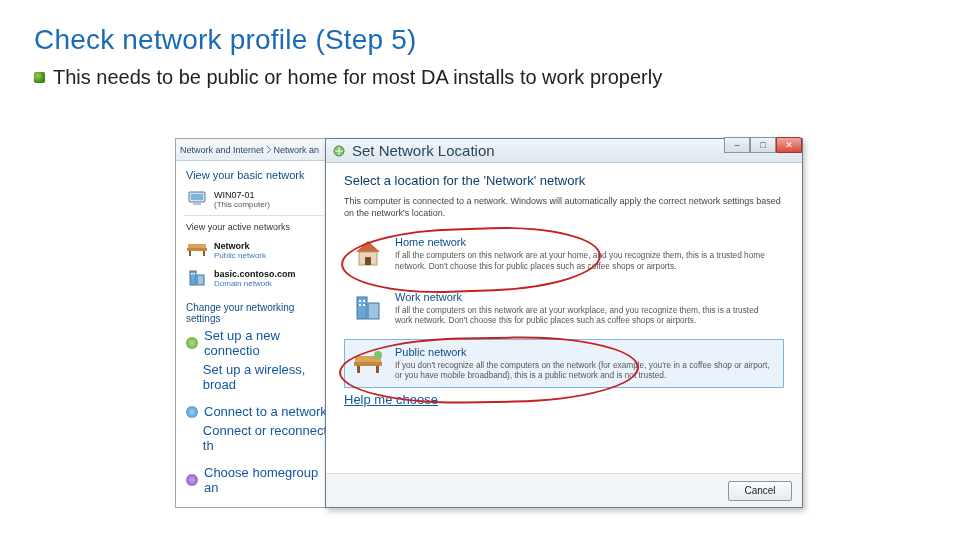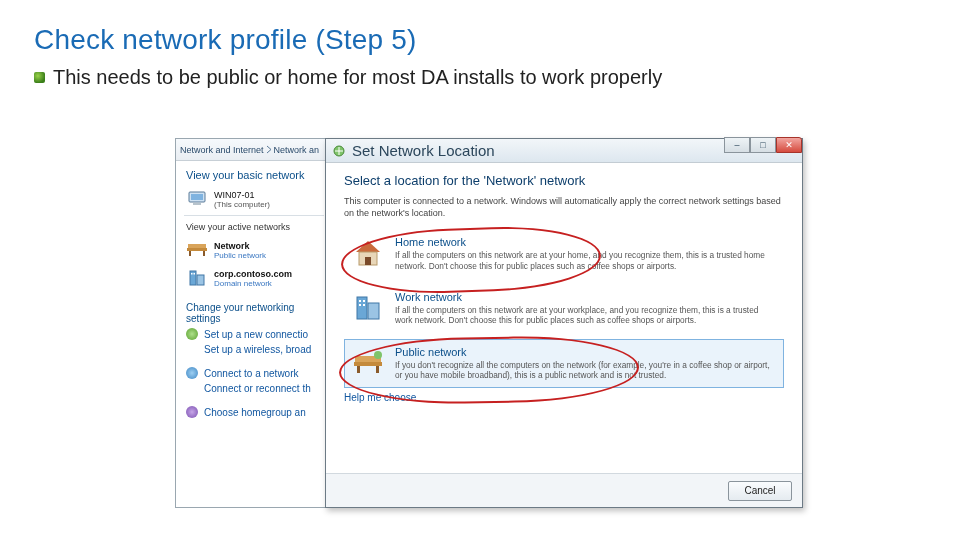--- a/index.html
+++ b/index.html
@@ -17,21 +17,21 @@
   .bgwin .crumbs { height: 22px; background: linear-gradient(#f6f9fc,#e9eef3); border-bottom: 1px solid #c7cfd6; display:flex; align-items:center; padding:0 4px; gap:2px; color:#2a4a6a; }
   .bgwin .crumbs svg { width:6px; height:9px; }
   .bgwin .section-title { color: #0b4f8a; font-size: 11px; padding: 8px 6px 4px 10px; }
   .bgwin .sep { height:1px; background:#d8dfe5; margin: 2px 8px; }
   .bgwin .item { padding: 3px 6px 3px 10px; display:flex; gap:6px; align-items:center; }
   .bgwin .item .ic { width:22px; height:22px; flex:none; display:flex; align-items:center; justify-content:center; }
   .bgwin .item .lbl { color:#111; font-weight:700; font-size:9px; }
   .bgwin .item .sub { color:#3a77c1; font-size:8px; }
   .bgwin .small { color:#555; font-size:8px; }
   .bgwin .tasksec { color:#0b4f8a; font-size:10px; padding: 10px 6px 2px 10px; }
-  .bgwin .task { padding: 2px 4px 2px 10px; display:flex; gap:6px; color:#1257a0; font-size:10px; align-items:center; }
+  .bgwin .task { padding: 2px 4px 2px 10px; display:flex; gap:6px; color:#1257a0; font-size:13px; align-items:center; }
   .bgwin .task .dot { width:12px; height:12px; border-radius:50%; flex:none; }
 
   
   .dlg { position:absolute; left: 158px; top: 0; width: 478px; height: 370px; background:#fff; border:1px solid #6c7a85; box-shadow: 2px 3px 6px rgba(0,0,0,.25); font-size:10px; color:#333; display:flex; flex-direction:column; }
   .dlg .titlebar { height:24px; background: linear-gradient(#f2f6f9,#dde7ef); border-bottom:1px solid #c3ccd3; display:flex; align-items:center; padding:0 6px; gap:6px; }
   .dlg .titlebar .tic { width:14px; height:14px; display:flex; align-items:center; justify-content:center; }
   .dlg .titlebar .ttl { color:#2b465b; font-size:15px; }
   .dlg .winbtns { position:absolute; right:0; top:-2px; display:flex; }
   .dlg .winbtns .wb { width:26px; height:16px; border:1px solid #8a949c; background: linear-gradient(#eef3f6,#d6dee4); display:flex; align-items:center; justify-content:center; font-size:9px; color:#2b465b; }
   .dlg .winbtns .wb.close { background: linear-gradient(#f2a6a0,#d54b3e); color:#fff; border-color:#a6332a; border-top-right-radius:3px; }
@@ -42,21 +42,21 @@
   .opt.sel { border:1px solid #7fb3e0; background:#eaf3fb; }
   .opt .oicon { width:34px; height:34px; flex:none; display:flex; align-items:center; justify-content:center; }
   .opt .otitle { color:#0b4f8a; font-size:11px; margin-bottom:2px; }
   .opt .odesc { color:#555; font-size:8.3px; line-height:1.25; }
   .opt + .opt { margin-top:6px; }
   .circ { position:absolute; border:2px solid #c62020; border-radius:50%/60%; pointer-events:none; }
   .circ.a { left:-4px; top:-2px; width:260px; height:64px; transform:rotate(-2deg); }
   .circ.b { left:-6px; top:-3px; width:300px; height:66px; transform:rotate(-1deg); }
   .chkrow { display:flex; gap:6px; align-items:center; margin-top:12px; font-size:9px; color:#333; }
   .chkrow input { width:11px; height:11px; }
-  .help { color:#1257a0; font-size:10px; margin-top:4px; display:inline-block; }
+  .help { color:#1257a0; text-decoration:underline; font-size:13px; margin-top:4px; display:inline-block; }
   .dlg .footer { height:34px; border-top:1px solid #d2d9df; background:#f2f5f8; display:flex; align-items:center; justify-content:flex-end; padding:0 10px; }
   .btn { min-width:64px; height:20px; border:1px solid #8a949c; background:linear-gradient(#fafcfe,#e5ebf0); font-size:10px; color:#222; border-radius:2px; display:flex; align-items:center; justify-content:center; padding:0 8px; }
 
   
   svg { display:block; }
 </style>
 </head>
 <body>
 
 <div class="slide">
@@ -114,21 +114,21 @@
     <div class="item">
       <div class="ic">
         <svg width="20" height="18" viewBox="0 0 20 18">
             <rect x="3" y="2" width="6" height="14" fill="#6aa7d6" stroke="#4077a6"></rect>
             <rect x="10" y="6" width="7" height="10" fill="#9bc4e4" stroke="#4077a6"></rect>
             <rect x="4" y="4" width="1.5" height="1.5" fill="#fff"></rect>
             <rect x="6.5" y="4" width="1.5" height="1.5" fill="#fff"></rect>
           </svg>
       </div>
       <div>
-        <div class="lbl">corp.contoso.com</div>
+        <div class="lbl">basic.contoso.com</div>
         <div class="sub">Domain network</div>
       </div>
     </div>
 
     <div class="tasksec">Change your networking settings</div>
     <div class="task">
         <div class="dot" style="background:radial-gradient(#aee08a,#5aa02f)"></div>
         <span>Set up a new connectio</span>
       </div>
     <div class="task">

